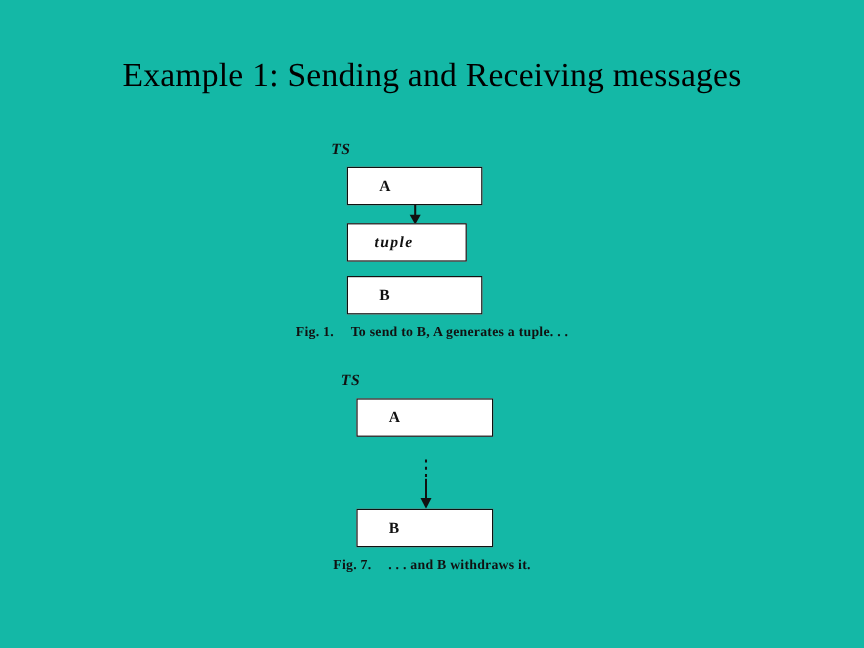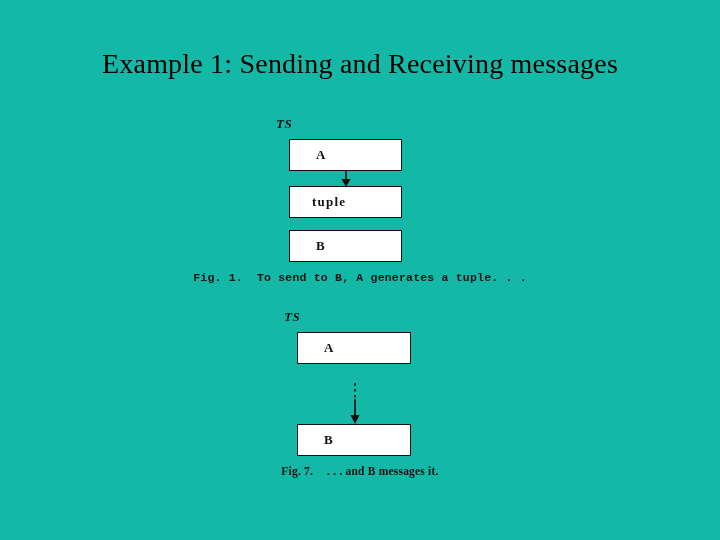--- a/index.html
+++ b/index.html
@@ -122,29 +122,29 @@
         <span class="node-label">A</span>
       </div>
 
       <div class="arrow-wrap" style="left:158px; top:62px;">
         <svg width="16" height="18" viewBox="0 0 16 18">
           <line x1="8" y1="0" x2="8" y2="12" stroke="#111111" stroke-width="1.7"></line>
           <polygon points="8,17 3.4,9 12.6,9" fill="#111111"></polygon>
         </svg>
       </div>
 
-      <div class="node-box wide-label" style="left:109px; top:78px; width:113px; height:32px;">
+      <div class="node-box wide-label" style="left:109px; top:78px; width:100px; height:32px;font-style:italic;">
         <span class="node-label">tuple</span>
       </div>
 
       <div class="node-box" style="left:109px; top:122px; width:113px; height:32px;">
         <span class="node-label">B</span>
       </div>
 
-      <div class="fig-caption" style="top:163px;font-family:Liberation Mono, monospace;">
+      <div class="fig-caption" style="top:163px;">
         <span class="cap-num">Fig. 1.</span><span>To send to B, A generates a tuple. . .</span>
       </div>
     </div>
 
     <div class="figure-group" id="figure-2">
 
       <div class="ts-label" style="left:104px; top:6px;">TS</div>
 
       <div class="node-box" style="left:117px; top:29px; width:114px; height:32px;">
         <span class="node-label">A</span>
@@ -156,18 +156,18 @@
           <line x1="8" y1="16" x2="8" y2="34" stroke="#111111" stroke-width="1.7"></line>
           <polygon points="8,41 3.4,32 12.6,32" fill="#111111"></polygon>
         </svg>
       </div>
 
       <div class="node-box" style="left:117px; top:121px; width:114px; height:32px;">
         <span class="node-label">B</span>
       </div>
 
       <div class="fig-caption" style="top:162px;">
-        <span class="cap-num">Fig. 7.</span><span>. . . and B messages it.</span>
+        <span class="cap-num">Fig. 7.</span><span>. . . and B withdraws it.</span>
       </div>
     </div>
 
   </div>
 </div>
 
 </body></html>

